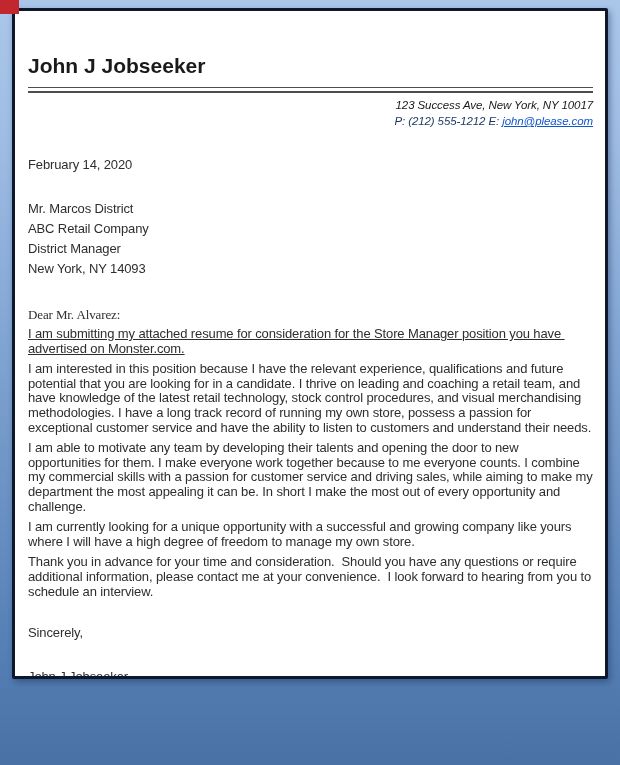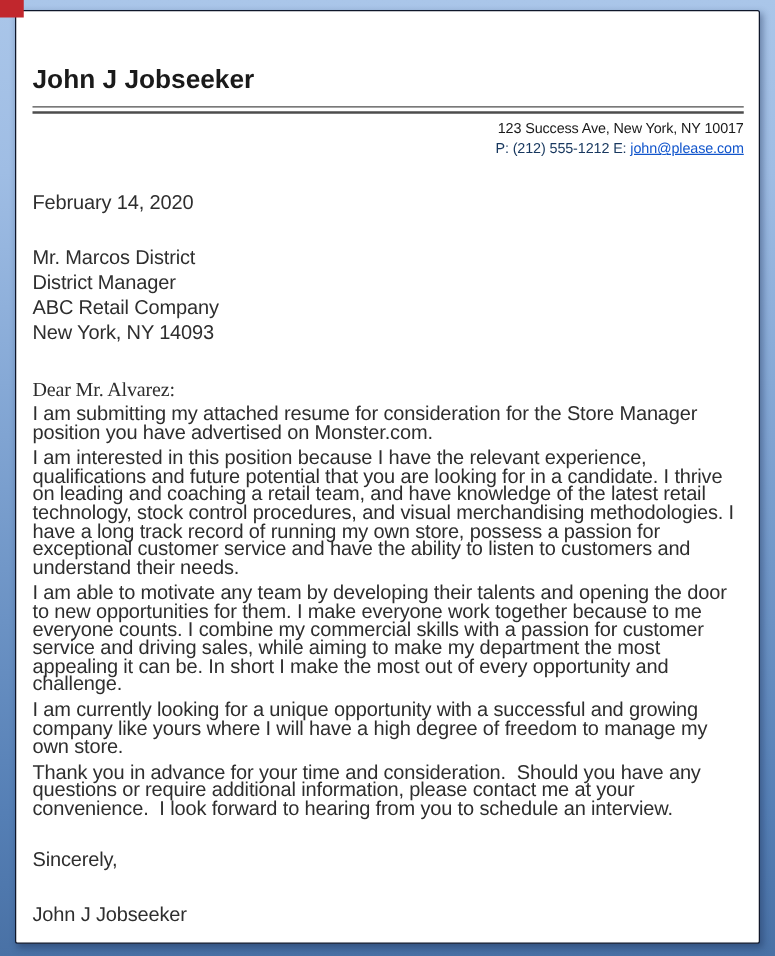--- a/index.html
+++ b/index.html
@@ -11,24 +11,24 @@
     font-family: "Liberation Sans", sans-serif;
   }
   .red-marker {
     position: absolute; left: 0; top: 0;
     width: 19px; height: 14px;
     background: #c1272d;
     z-index: 10;
   }
   .page {
     position: absolute; left: 12px; top: 8px;
-    width: 596px; height: 747px;
+    width: 596px; height: 671px;
     box-sizing: border-box;
     background: #ffffff;
-    border: 1px solid #0f172a;
+    border: 3px solid #0f172a;
     border-radius: 2px;
     box-shadow: 2px 3px 6px rgba(25, 45, 85, 0.45);
     padding: 0 12px 0 13px;
     color: #2e2e2e;
     overflow: hidden;
   }
   .sender-name {
     margin: 42px 0 0 0;
     font-size: 21px;
     line-height: 26px;
@@ -41,33 +41,34 @@
     border-top: 1px solid #4d4d4d;
     border-bottom: 2px solid #4d4d4d;
   }
   .addr {
     margin-top: 4px;
     text-align: right;
     font-size: 11.5px;
     line-height: 16px;
     letter-spacing: -0.1px;
     color: #1a1a1a;
+    font-style: italic;
   }
   .contact-prefix { color: #17375e; }
   .email-link { color: #1155cc; text-decoration: underline; cursor: pointer; }
-  .bodytext { font-size: 16px; letter-spacing: -0.12px; color: #2e2e2e; }
+  .bodytext { font-size: 13px; letter-spacing: -0.12px; color: #2e2e2e; }
   .date { margin-top: 28px; line-height: 15px; }
   .recipient { margin-top: 27px; line-height: 20px; }
   .salutation { margin-top: 28px; line-height: 15px; font-family: Liberation Serif, serif; }
   .para {
     margin: 6px 0 0 0;
     line-height: 14.6px;
     white-space: pre-wrap;
   }
-  .salutation + .para { margin-top: 5px; }
+  .salutation + .para { margin-top: 5px; text-decoration: underline; }
   .closing { margin-top: 26px; line-height: 15px; }
   .signature { margin-top: 29px; line-height: 15px; }
 </style>
 </head>
 <body>
 
 <div class="red-marker"></div>
 
 <div class="page">
 
@@ -79,22 +80,22 @@
     <div>123 Success Ave, New York, NY 10017</div>
     <div>
       <span class="contact-prefix">P: (212) 555-1212 E: </span><a class="email-link" href="#">john@please.com</a>
     </div>
   </div>
 
   <div class="bodytext date">February 14, 2020</div>
 
   <div class="bodytext recipient">
     <div>Mr. Marcos District</div>
+    <div>ABC Retail Company</div>
     <div>District Manager</div>
-    <div>ABC Retail Company</div>
     <div>New York, NY 14093</div>
   </div>
 
   <div class="bodytext salutation">Dear Mr. Alvarez:</div>
 
   <p class="bodytext para">I am submitting my attached resume for consideration for the Store Manager position you have advertised on Monster.com.</p>
   <p class="bodytext para">I am interested in this position because I have the relevant experience, qualifications and future potential that you are looking for in a candidate. I thrive on leading and coaching a retail team, and have knowledge of the latest retail technology, stock control procedures, and visual merchandising methodologies. I have a long track record of running my own store, possess a passion for exceptional customer service and have the ability to listen to customers and understand their needs.</p>
   <p class="bodytext para">I am able to motivate any team by developing their talents and opening the door to new opportunities for them. I make everyone work together because to me everyone counts. I combine my commercial skills with a passion for customer service and driving sales, while aiming to make my department the most appealing it can be. In short I make the most out of every opportunity and challenge.</p>
   <p class="bodytext para">I am currently looking for a unique opportunity with a successful and growing company like yours where I will have a high degree of freedom to manage my own store.</p>
   <p class="bodytext para">Thank you in advance for your time and consideration.  Should you have any questions or require additional information, please contact me at your convenience.  I look forward to hearing from you to schedule an interview.</p>

